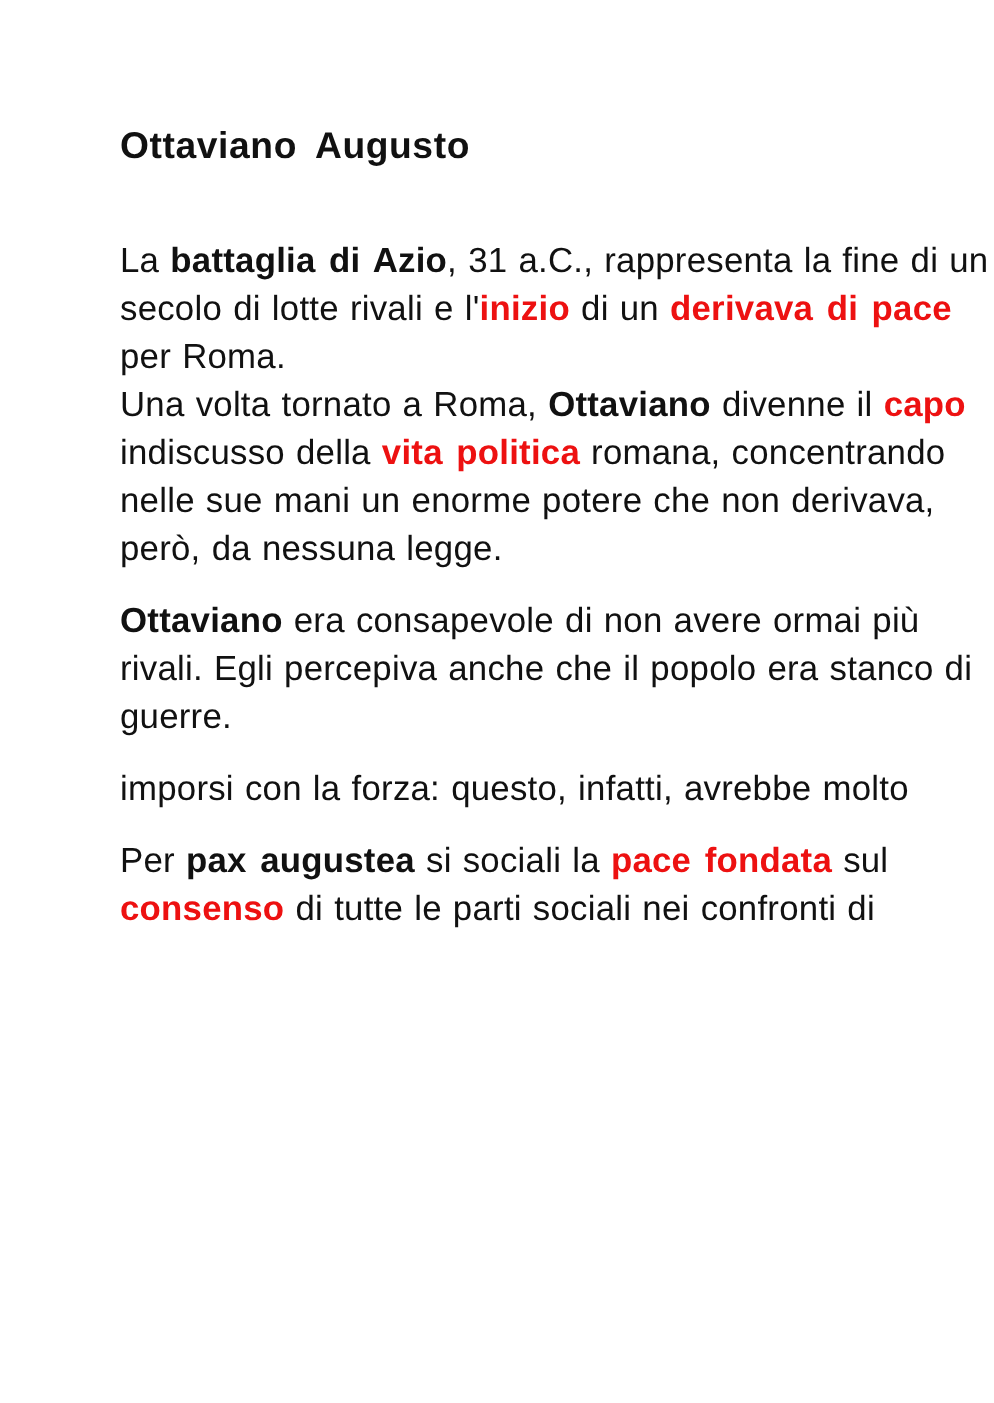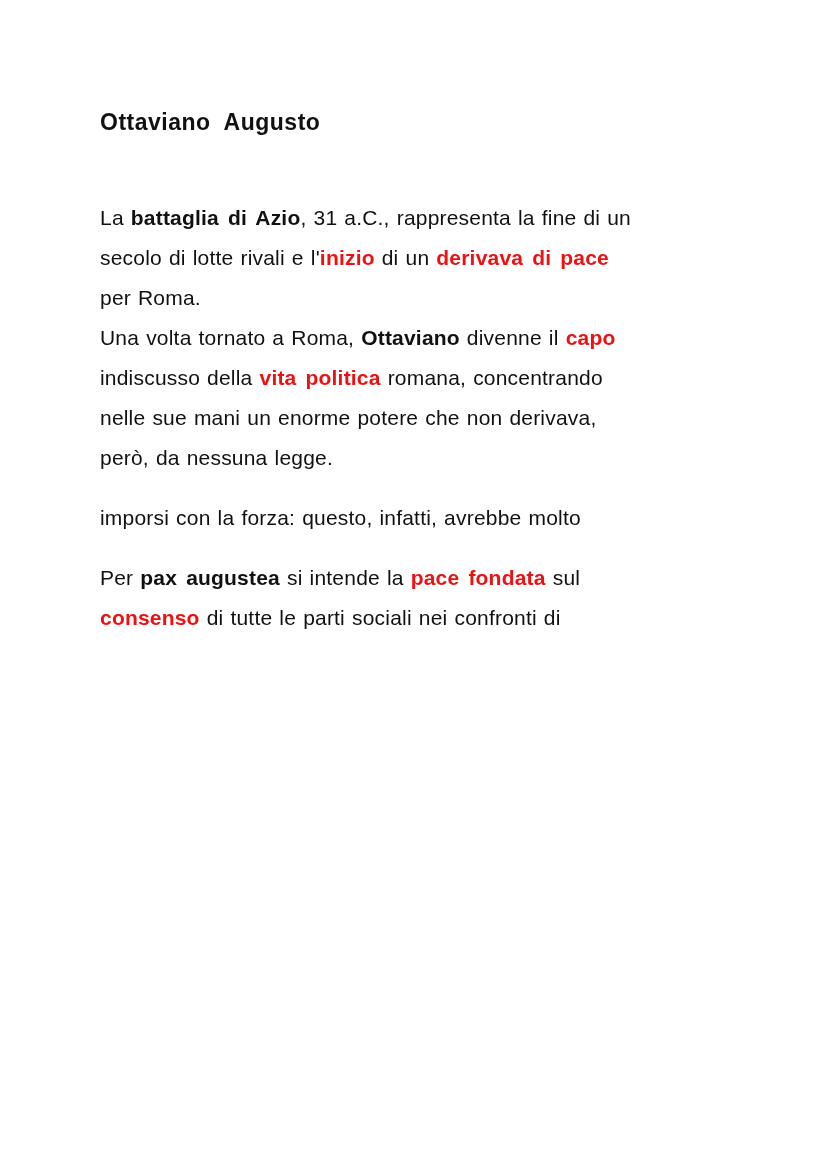--- a/index.html
+++ b/index.html
@@ -14,30 +14,30 @@
     background: #ffffff;
     overflow: hidden;
     font-family: "Liberation Sans", sans-serif;
     color: #111111;
   }
   .content {
     padding: 100px 96px 0 100px;
   }
   h1.doc-title {
     margin: 0 0 54px 0;
-    font-size: 23px;
+    font-size: 31px;
     line-height: 44px;
     font-weight: bold;
     letter-spacing: 0.5px;
     word-spacing: 7px;
     color: #111111;
   }
   .para {
     margin: 0 0 20px 0;
-    font-size: 21px;
+    font-size: 29px;
     line-height: 40px;
     letter-spacing: 0.2px;
     word-spacing: 1px;
   }
   .para:last-child {
     margin-bottom: 0;
   }
   .line {
     display: block;
     white-space: nowrap;
@@ -67,21 +67,26 @@
         <p class="para">
           <span class="line"><span class="run-normal">La </span><span class="run-bold">battaglia di Azio</span><span class="run-normal">, 31 a.C., rappresenta la fine di un</span></span>
           <span class="line"><span class="run-normal">secolo di lotte rivali e l'</span><span class="run-red">inizio</span><span class="run-normal"> di un </span><span class="run-red">derivava di pace</span></span>
           <span class="line"><span class="run-normal">per Roma.</span></span>
           <span class="line"><span class="run-normal">Una volta tornato a Roma, </span><span class="run-bold">Ottaviano</span><span class="run-normal"> divenne il </span><span class="run-red">capo</span></span>
           <span class="line"><span class="run-normal">indiscusso della </span><span class="run-red">vita politica</span><span class="run-normal"> romana, concentrando</span></span>
           <span class="line"><span class="run-normal">nelle sue mani un enorme potere che non derivava,</span></span>
           <span class="line"><span class="run-normal">però, da nessuna legge.</span></span>
         </p>
         <p class="para">
+          <span class="line"><span class="run-bold">Ottaviano</span><span class="run-normal"> era consapevole di non avere ormai più</span></span>
+          <span class="line"><span class="run-normal">rivali. Egli percepiva anche che il popolo era stanco di</span></span>
+          <span class="line"><span class="run-normal">guerre.</span></span>
+        </p>
+        <p class="para">
           <span class="line"><span class="run-normal">imporsi con la forza: questo, infatti, avrebbe molto</span></span>
         </p>
         <p class="para">
-          <span class="line"><span class="run-normal">Per </span><span class="run-bold">pax augustea</span><span class="run-normal"> si intende la </span><span class="run-red">pace fondata</span><span class="run-normal"> sul</span></span>
+          <span class="line"><span class="run-normal">Per </span><span class="run-bold">pax augustea</span><span class="run-normal"> si sociali la </span><span class="run-red">pace fondata</span><span class="run-normal"> sul</span></span>
           <span class="line"><span class="run-red">consenso</span><span class="run-normal"> di tutte le parti sociali nei confronti di</span></span>
         </p>
       </div>
   </div>
 </div>
 
 </body></html>

